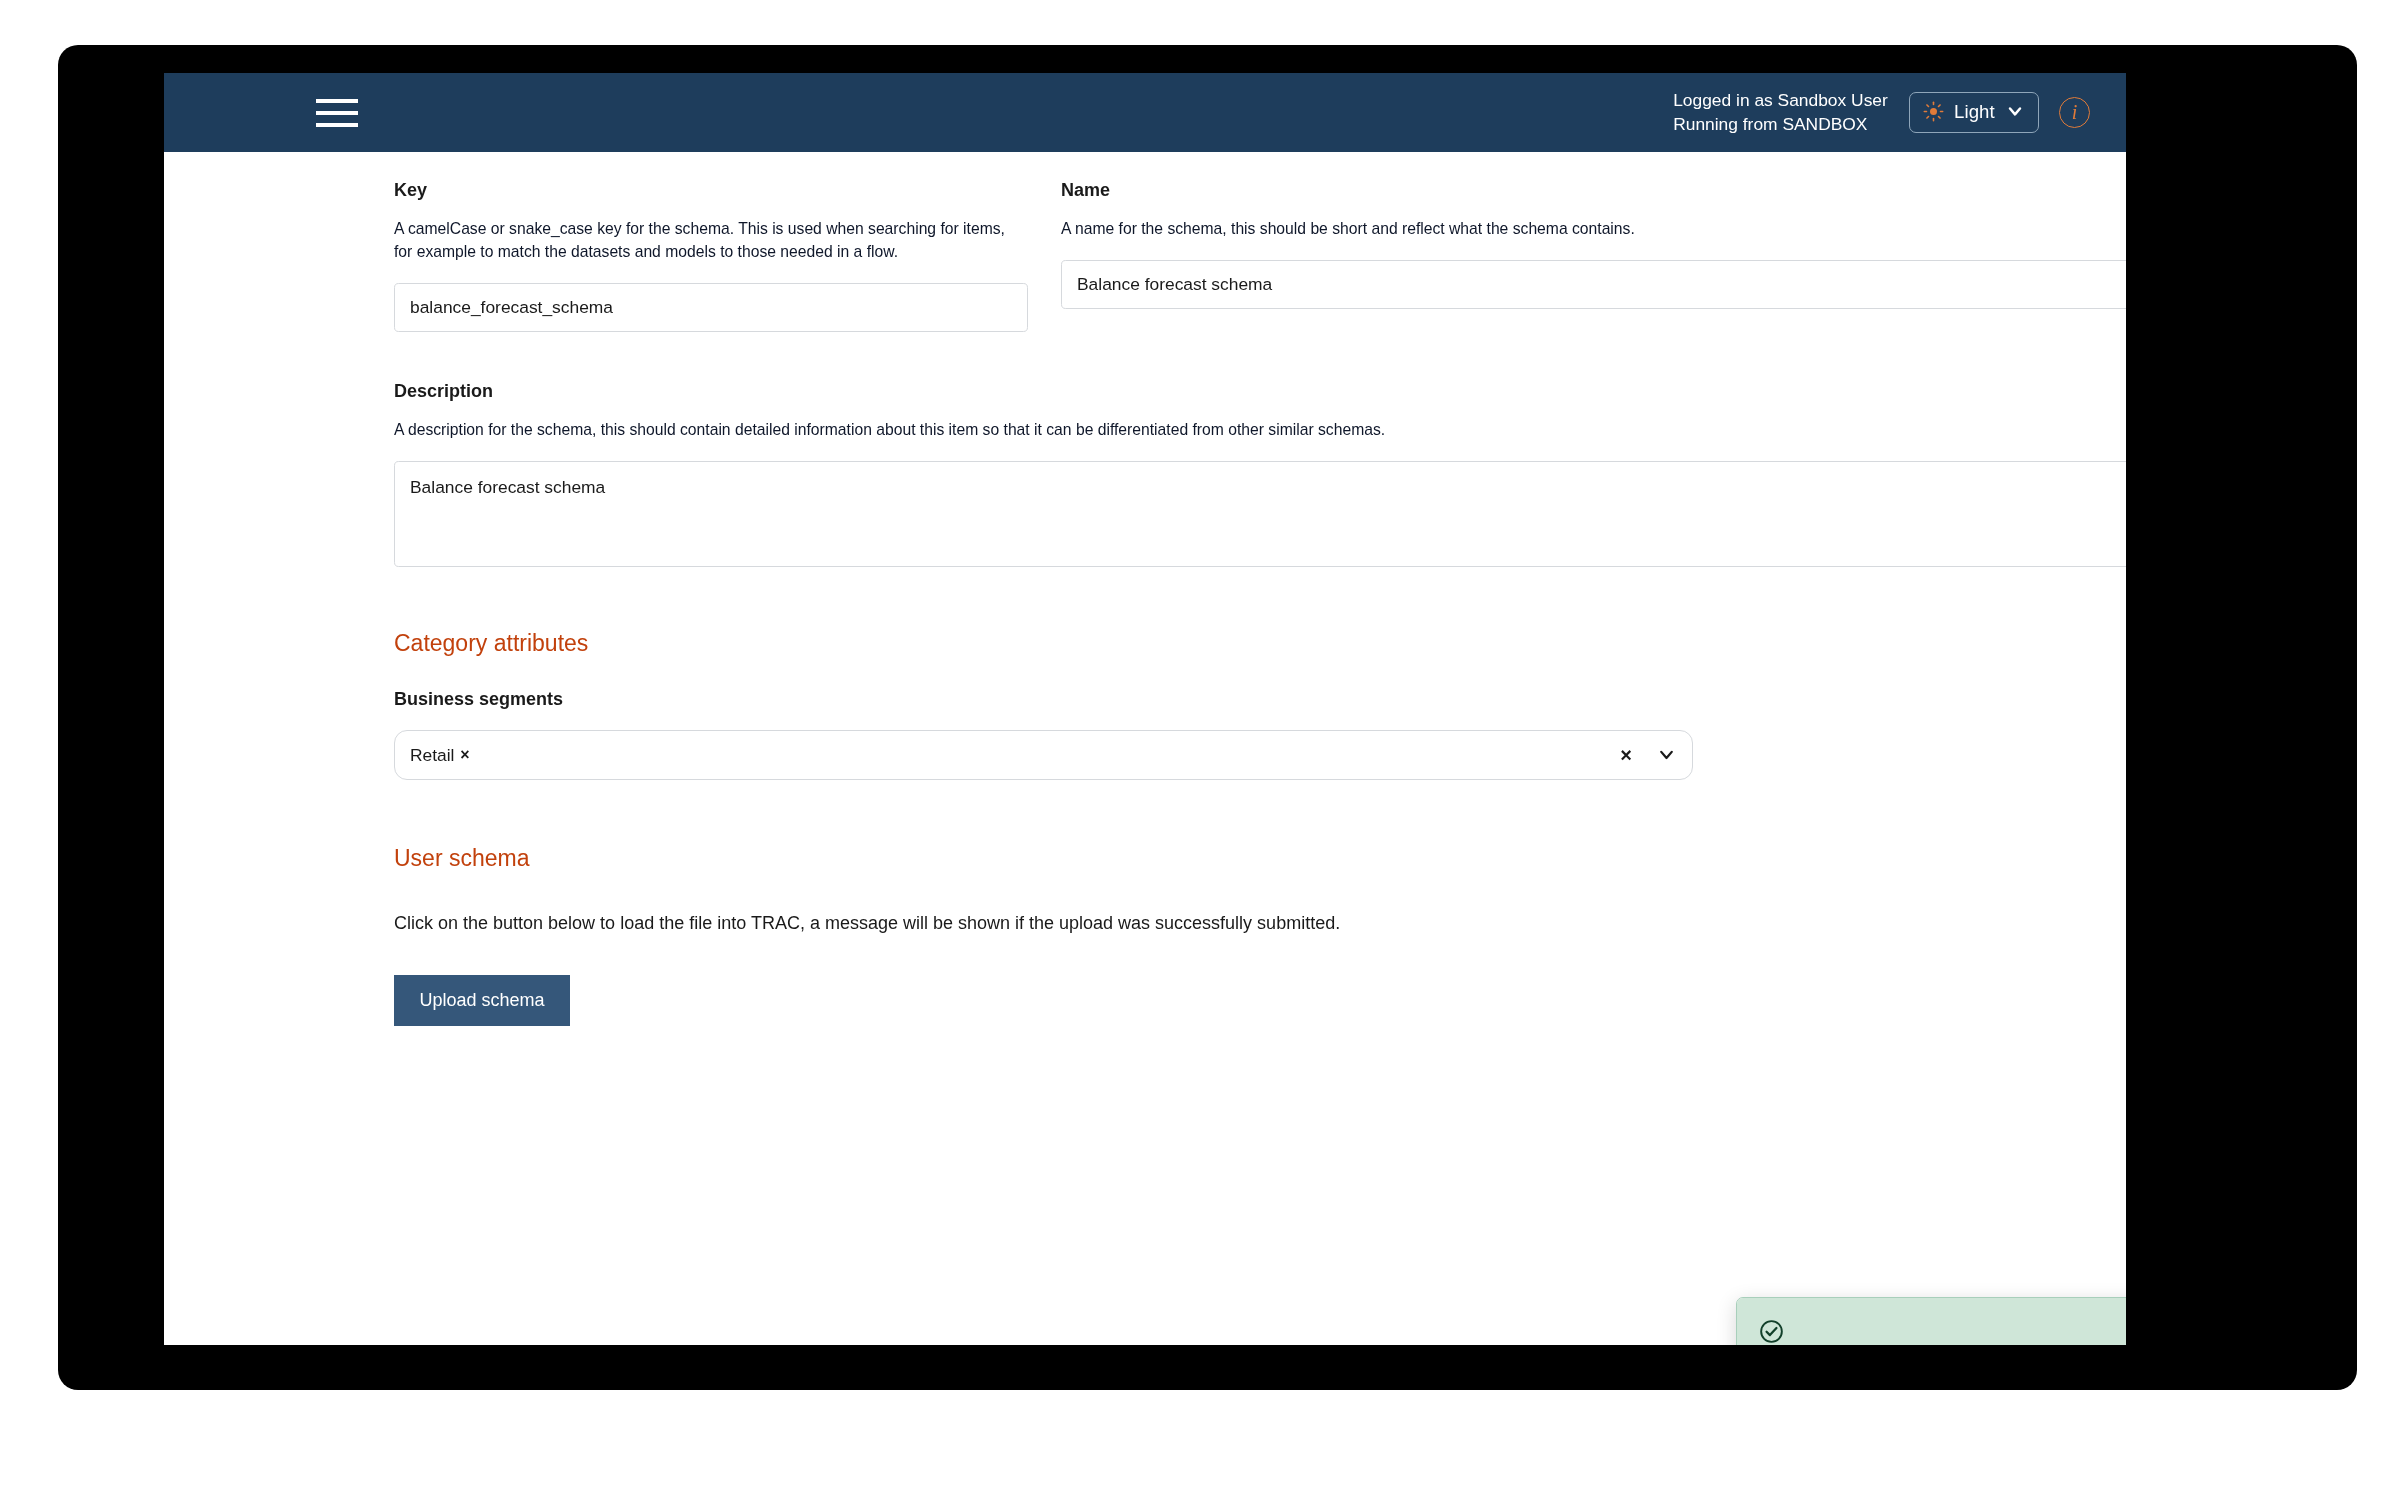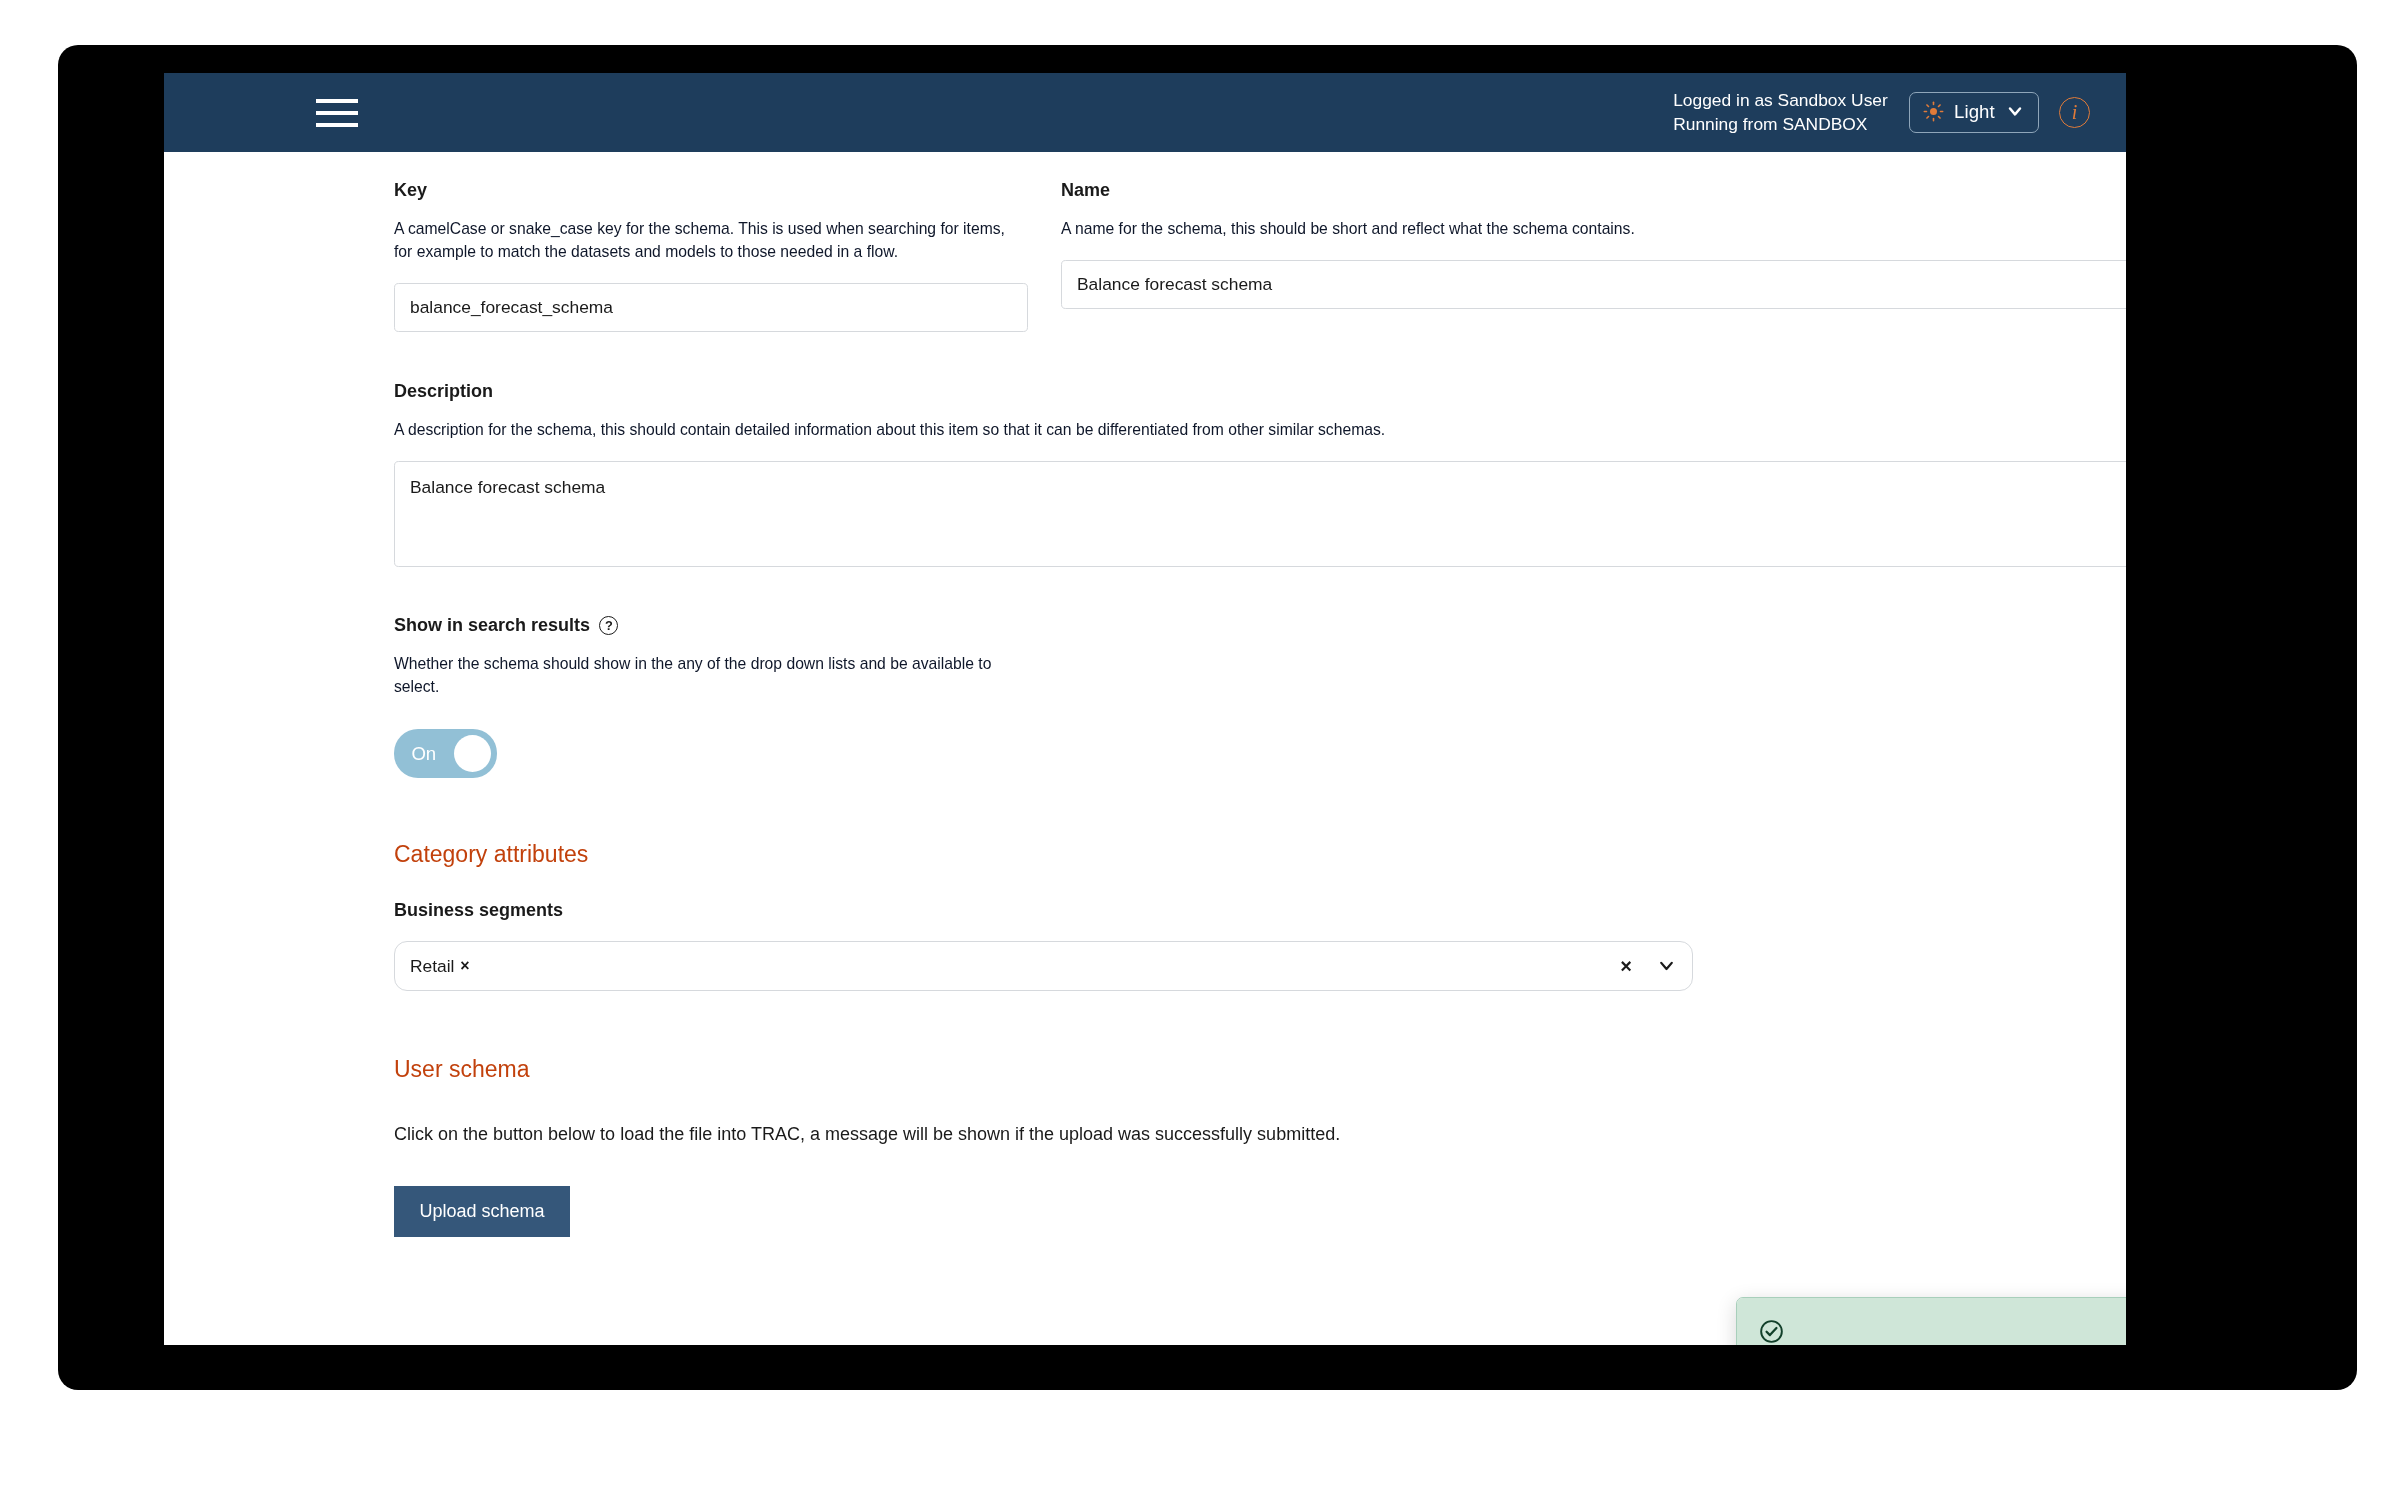--- a/index.html
+++ b/index.html
@@ -364,33 +364,20 @@
         <span>Balance forecast schema</span>
         <span class="resize-grip">
           <svg width="17.4" height="17.4" viewBox="0 0 12 12">
             <line x1="11" y1="3" x2="3" y2="11" stroke="#6b6b6b" stroke-width="1.3"></line>
             <line x1="11" y1="7.5" x2="7.5" y2="11" stroke="#6b6b6b" stroke-width="1.3"></line>
           </svg>
         </span>
       </div>
     </div>
 
-    <div class="search-block">
-      <div class="label-row">
-        <span class="fld-label" style="margin-bottom:0">Show in search results</span>
-        <span class="q-icon">
-          <span>?</span>
-        </span>
-      </div>
-      <div class="fld-help" style="margin-top:16px;max-width:615px">Whether the schema should show in the any of the drop down lists and be available to select.</div>
-      <div class="toggle">
-        <span class="toggle-text">On</span>
-        <span class="toggle-knob"></span>
-      </div>
-    </div>
 
     <div class="section-head">Category attributes</div>
 
     <div class="seg-block">
       <div class="fld-label">Business segments</div>
       <div class="multiselect">
         <span class="chip">
           <span>Retail</span>
           <span class="chip-x">×</span>
         </span>

